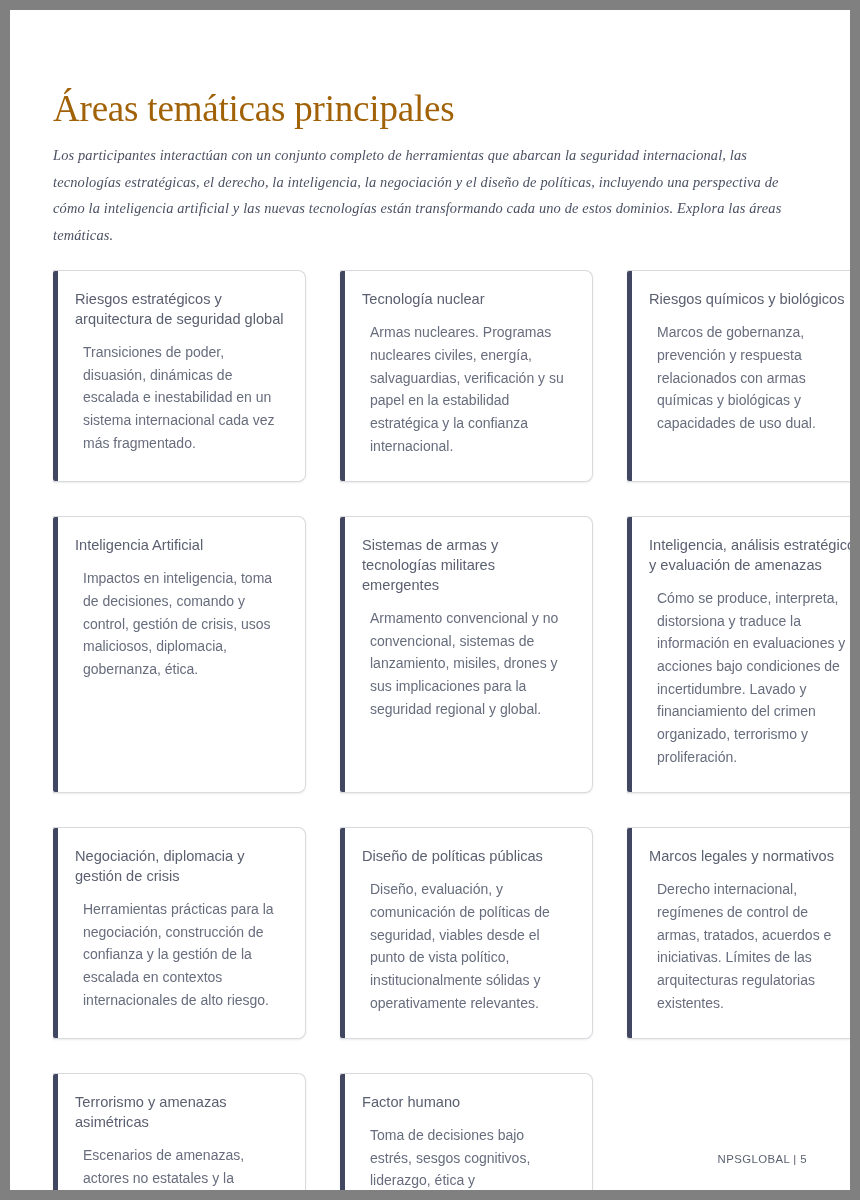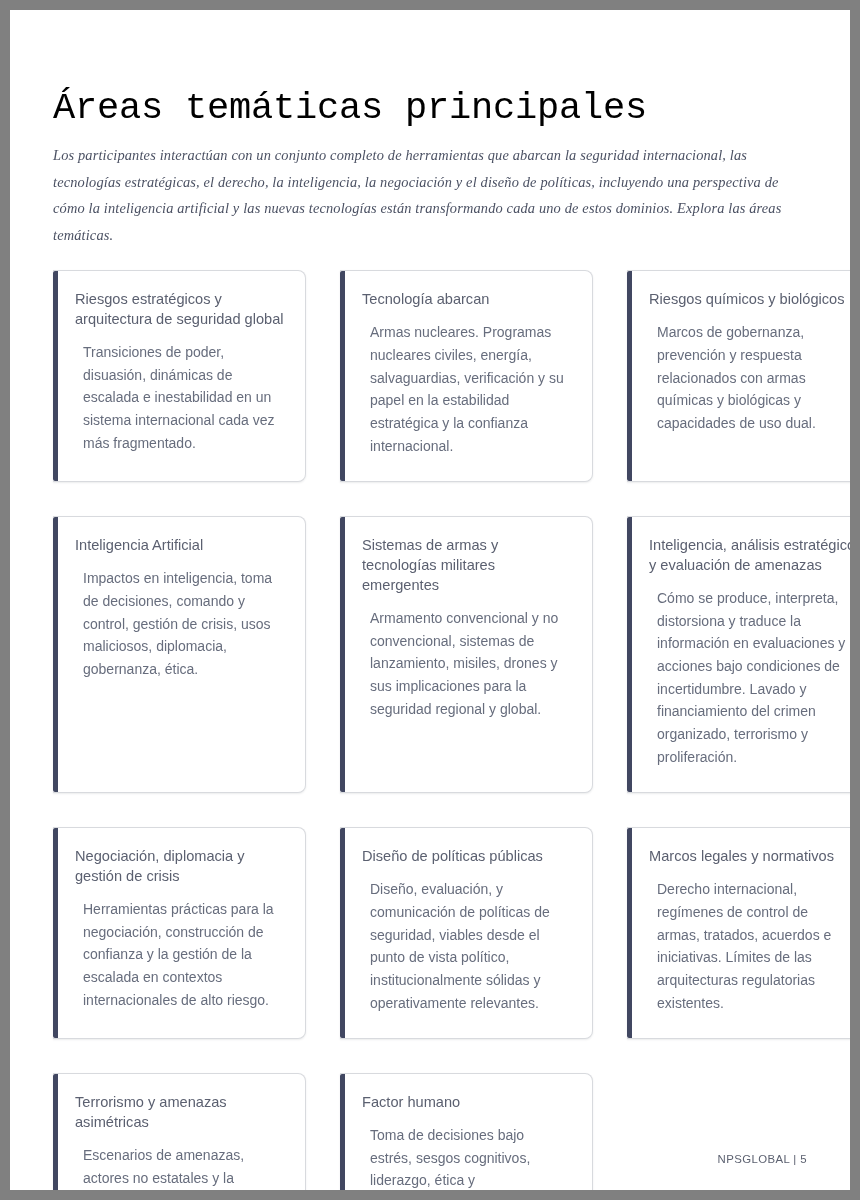--- a/index.html
+++ b/index.html
@@ -30,25 +30,25 @@
     position: absolute;
     left: 43px;
     top: 0;
     width: 765px;
     height: 100%;
   }
 
   .page-title {
     margin: 0;
     padding-top: 78px;
-    font-family: Liberation Mono, monospace;
+    font-family: Liberation Serif, serif;
     font-size: 37px;
     font-weight: 400;
     letter-spacing: -0.2px;
-    color: #000000;
+    color: #a16207;
     line-height: 1.12;
   }
 
   .intro {
     margin: 13px 0 0 0;
     width: 742px;
     font-family: "Liberation Serif", serif;
     font-size: 14.4px;
     line-height: 1.84;
     color: #4b5163;
@@ -135,21 +135,21 @@
 
     <p class="intro">Los participantes interactúan con un conjunto completo de herramientas que abarcan la seguridad internacional, las tecnologías estratégicas, el derecho, la inteligencia, la negociación y el diseño de políticas, incluyendo una perspectiva de cómo la inteligencia artificial y las nuevas tecnologías están transformando cada uno de estos dominios. Explora las áreas temáticas.</p>
 
     <div class="cards-grid">
 
       <div class="row1 card">
         <h2 class="card-title">Riesgos estratégicos y arquitectura de seguridad global</h2>
         <p class="card-body">Transiciones de poder, disuasión, dinámicas de escalada e inestabilidad en un sistema internacional cada vez más fragmentado.</p>
       </div>
       <div class="row1 card">
-        <h2 class="card-title">Tecnología abarcan</h2>
+        <h2 class="card-title">Tecnología nuclear</h2>
         <p class="card-body">Armas nucleares. Programas nucleares civiles, energía, salvaguardias, verificación y su papel en la estabilidad estratégica y la confianza internacional.</p>
       </div>
       <div class="row1 card">
         <h2 class="card-title">Riesgos químicos y biológicos</h2>
         <p class="card-body">Marcos de gobernanza, prevención y respuesta relacionados con armas químicas y biológicas y capacidades de uso dual.</p>
       </div>
 
       <div class="row2 card">
         <h2 class="card-title">Inteligencia Artificial</h2>
         <p class="card-body">Impactos en inteligencia, toma de decisiones, comando y control, gestión de crisis, usos maliciosos, diplomacia, gobernanza, ética.</p>

